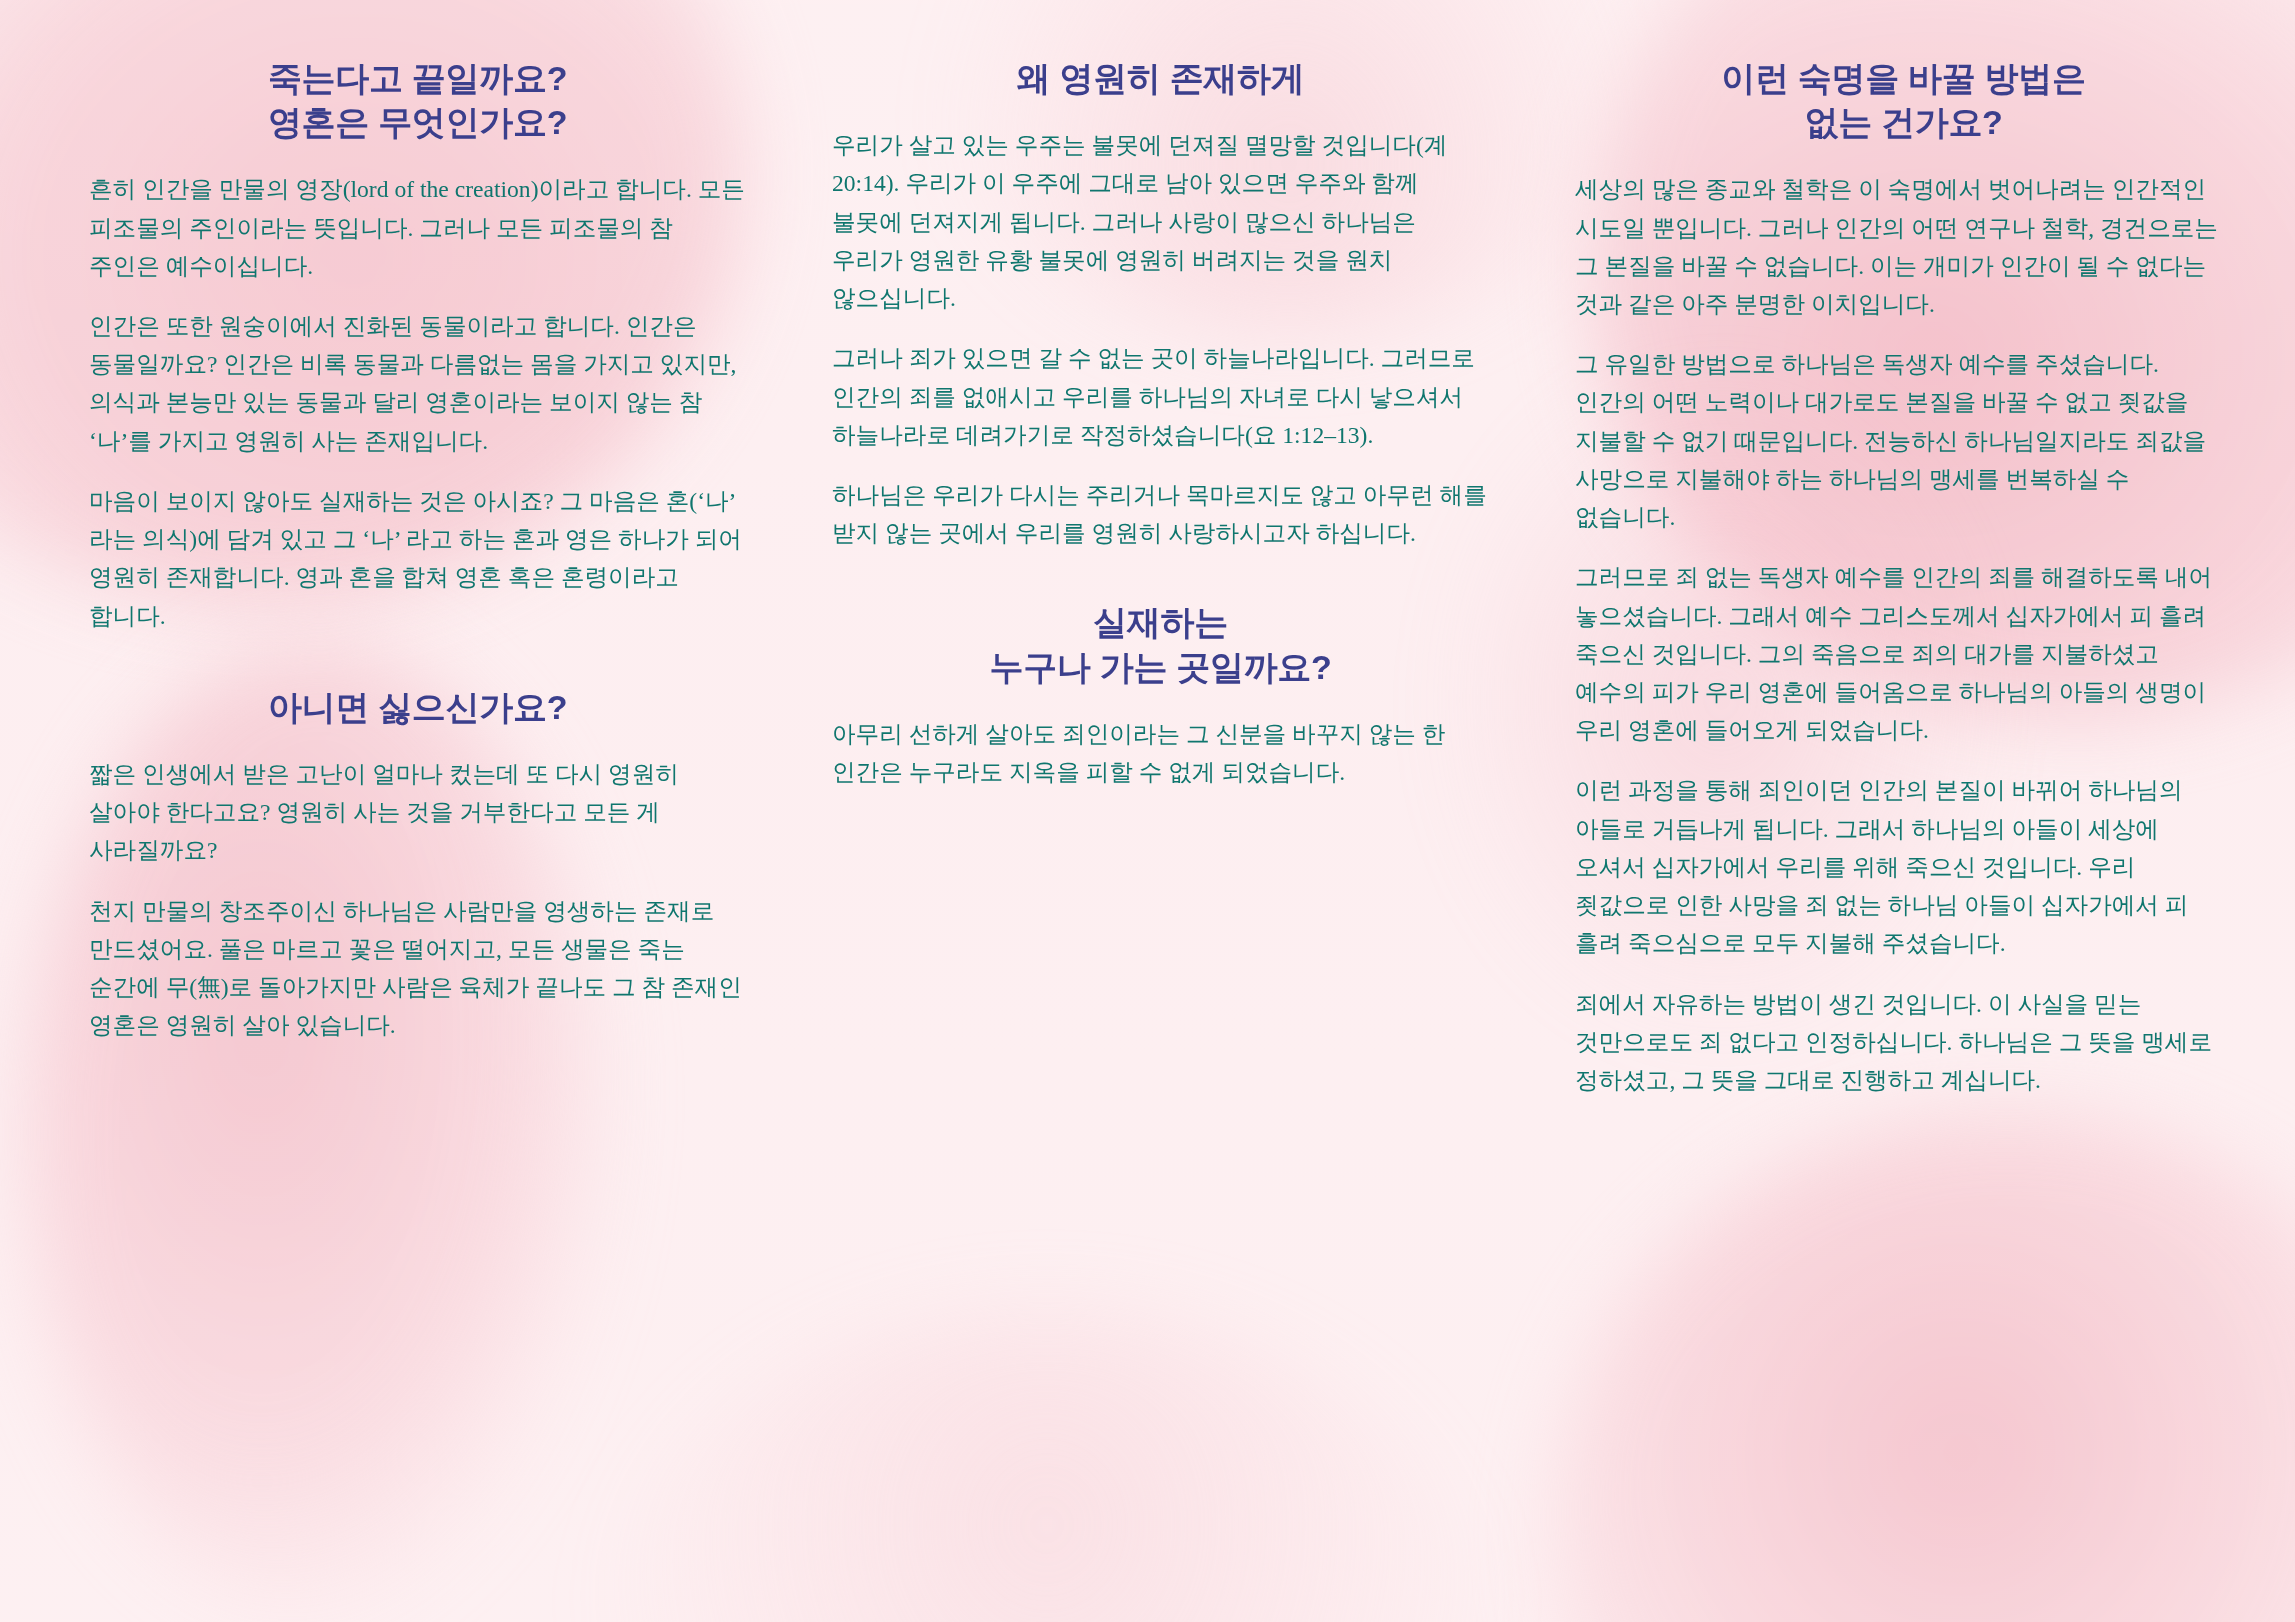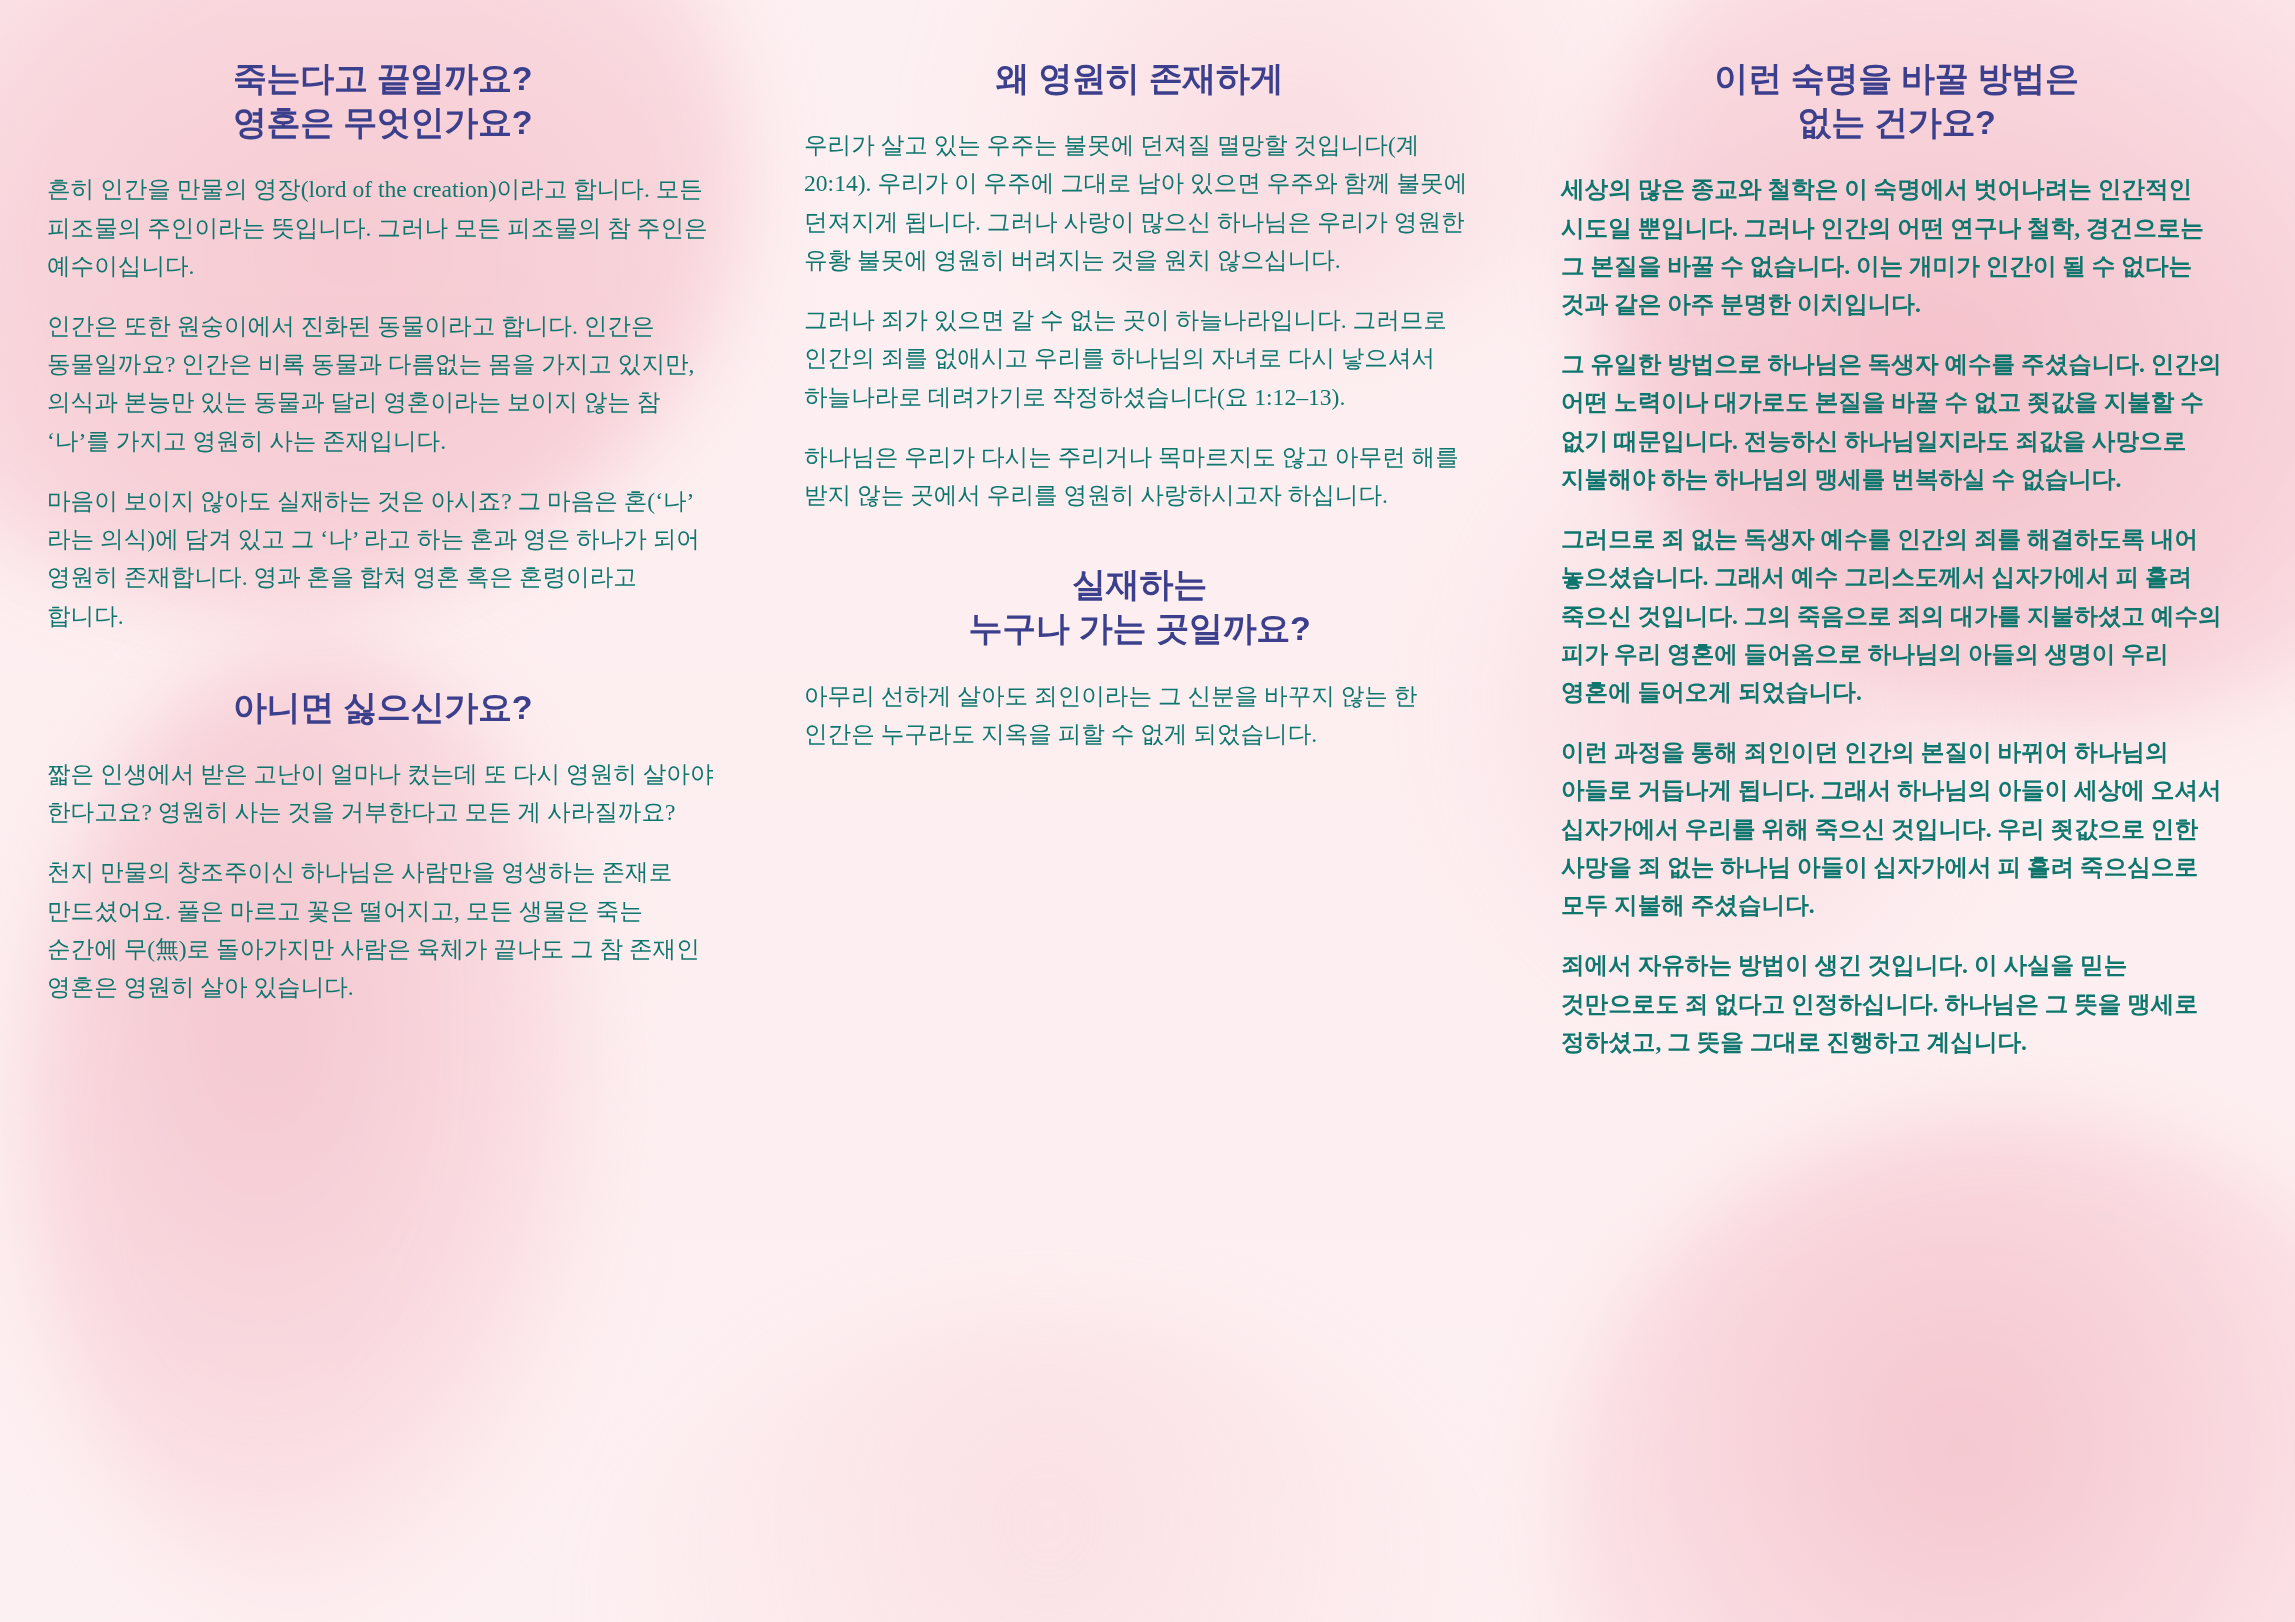--- a/index.html
+++ b/index.html
@@ -75,21 +75,21 @@
     inset: 0;
     background: linear-gradient(180deg, rgba(255,246,247,0.25) 0%, rgba(255,246,247,0.05) 45%, rgba(255,246,247,0.25) 100%);
   }
 
   
   .page {
     position: relative;
     width: 2295px;
     height: 1623px;
     box-sizing: border-box;
-    padding: 56px 63px 39px 47px;
+    padding: 56px 63px 39px 89px;
     display: grid;
     grid-template-columns: 1fr 1fr 1fr;
     column-gap: 86px;
     align-items: start;
   }
   .column {
     display: block;
   }
 
   .section {
@@ -122,21 +122,21 @@
     word-break: keep-all;
   }
   p.body:last-child {
     margin-bottom: 0;
   }
 
   
   .col1 .section-1 { margin-bottom: 50px; }
   .col2 .section-1 { margin-bottom: 48px; }
   .col2 .heading-2 { margin-top: 3.9px; }
-  .col3 p.body { margin-bottom: 22px; font-weight: bold; }
+  .col3 p.body { margin-bottom: 22px; }
 </style>
 </head>
 <body>
 
 <div class="bg-layer">
   <div class="blob blob-a"></div>
   <div class="blob blob-b"></div>
   <div class="blob blob-c"></div>
   <div class="blob blob-d"></div>
   <div class="blob blob-e"></div>

